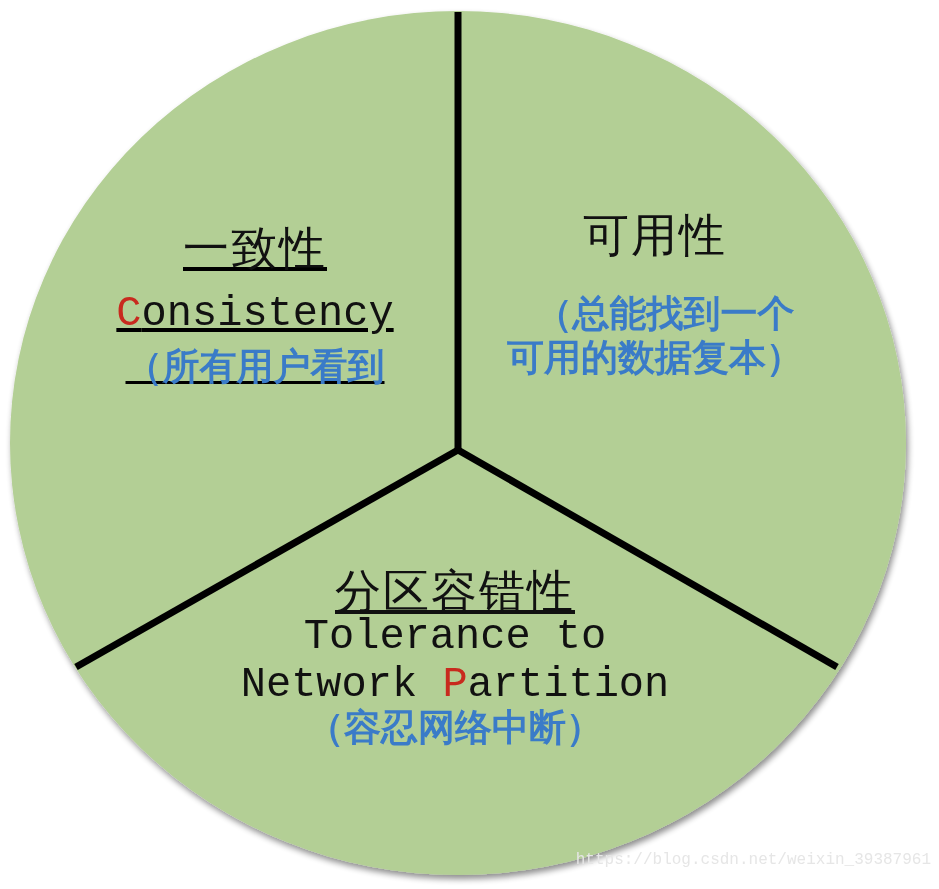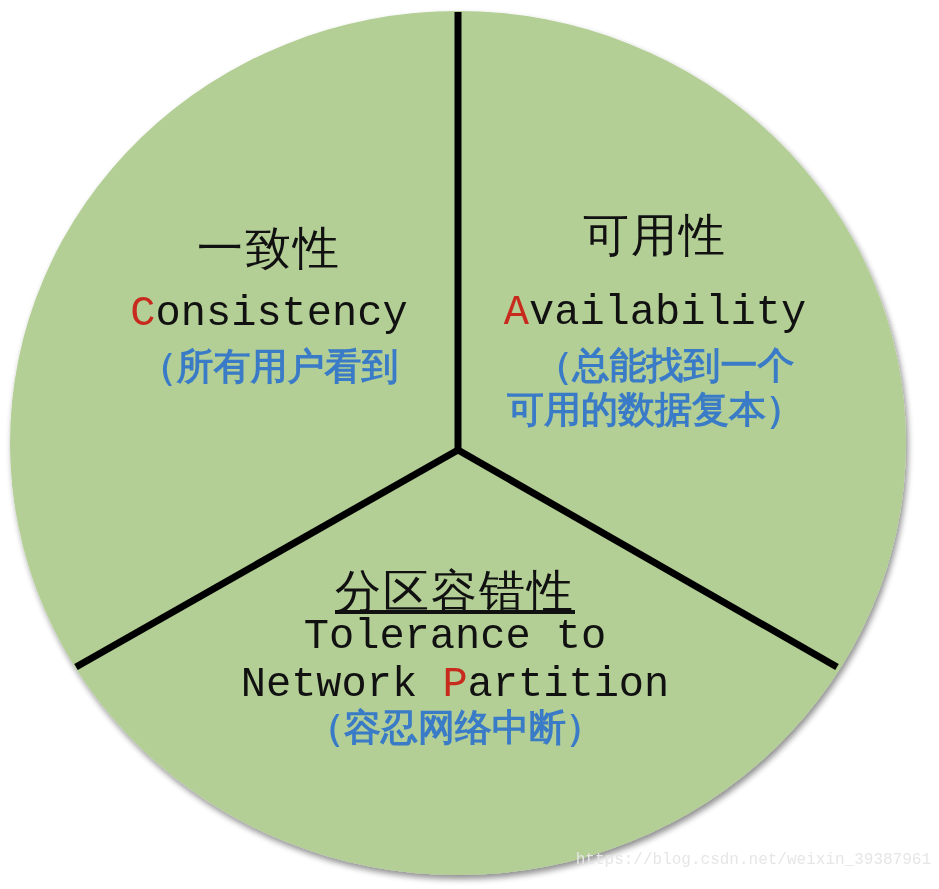--- a/index.html
+++ b/index.html
@@ -28,29 +28,28 @@
           <feMergeNode in="SourceGraphic"></feMergeNode>
         </feMerge>
     </filter>
   </defs>
   <ellipse cx="458" cy="443" rx="448" ry="432" fill="#b3cf95" filter="url(#shadow)"></ellipse>
   <line x1="458" y1="12" x2="458" y2="452" stroke="#000" stroke-width="7"></line>
   <line x1="458" y1="450" x2="76" y2="667" stroke="#000" stroke-width="7"></line>
   <line x1="458" y1="450" x2="837" y2="667" stroke="#000" stroke-width="7"></line>
 </svg>
 
-<div class="label" style="left:104px; top:225px; width:330px;">
+<div class="label" style="left:90px; top:225px; width:330px;text-decoration:underline;">
   <div class="zh-title" style="margin-bottom:22px;">一致性</div>
   <div class="en" style="margin-bottom:10px;"><span class="accent">C</span><span>onsistency</span></div>
   <div class="zh-note">（所有用户看到</div>
 </div>
 
 <div class="label" style="left:480px; top:212px; width:350px;">
   <div class="zh-title" style="margin-bottom:34px;">可用性</div>
-  <div class="en" style="margin-bottom:10px;"><span class="accent">A</span><span>vailability</span></div>
   <div class="zh-note" style="margin-left:20px;">（总能找到一个</div>
   <div class="zh-note">可用的数据复本）</div>
 </div>
 
 <div class="label" style="left:220px; top:568px; width:470px;">
   <div class="zh-title" style="margin-bottom:2px;text-decoration:underline;">分区容错性</div>
   <div class="en" style="margin-bottom:6px;">Tolerance to</div>
   <div class="en" style="margin-bottom:0; white-space:pre;"><span>Network </span><span class="accent">P</span><span>artition</span></div>
   <div class="zh-note">（容忍网络中断）</div>
 </div>

